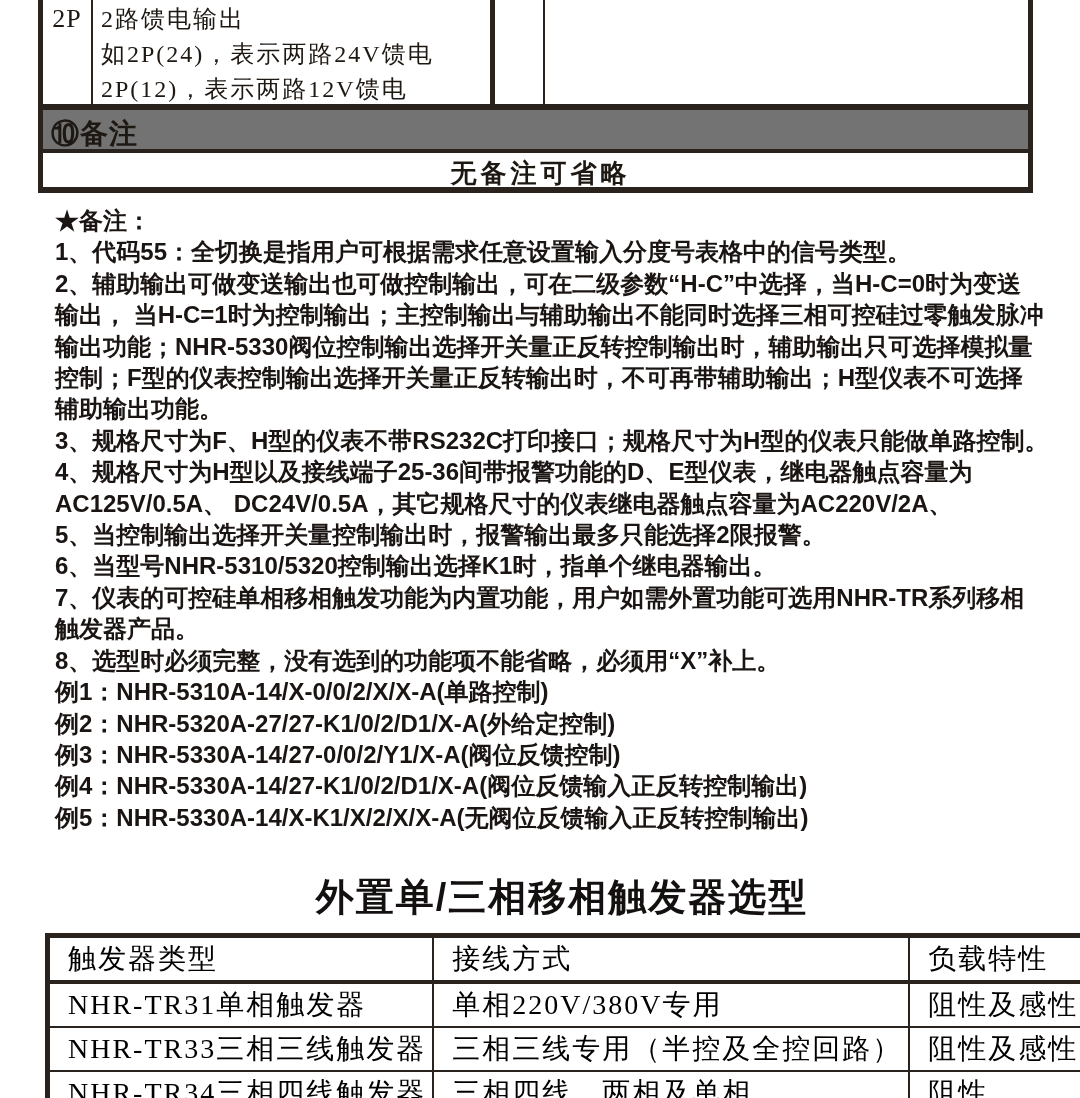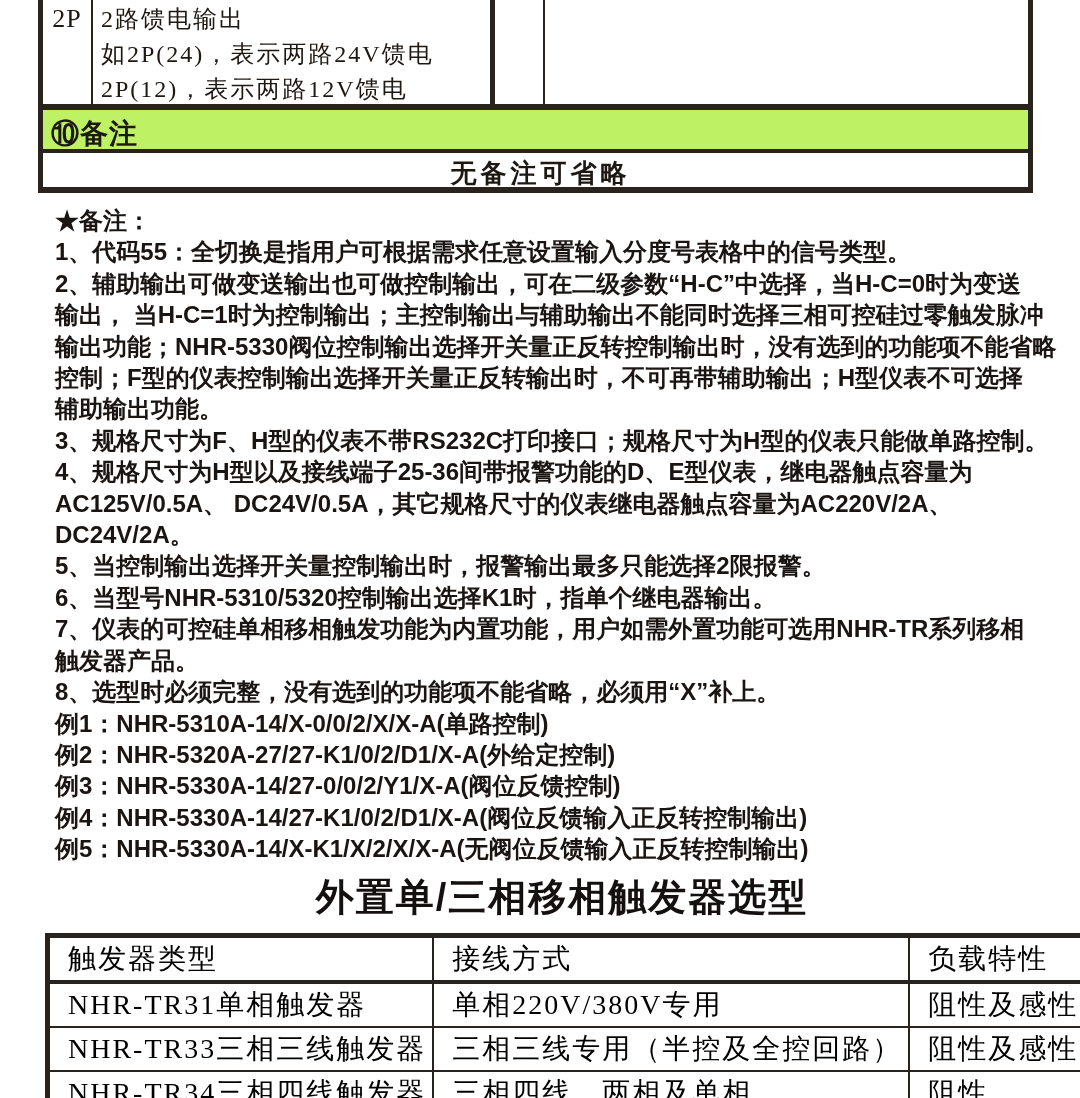--- a/index.html
+++ b/index.html
@@ -46,21 +46,21 @@
     width: 50px;
     border-right: 2px solid #2a221d;
   }
   .frag-col-wide { flex: 1; }
 
   
   .remark-header {
     position: absolute;
     left: 38px; top: 110px;
     width: 995px; height: 43px;
-    background: #bef264;
+    background: #737373;
     border-left: 5px solid #2a221d;
     border-right: 5px solid #2a221d;
     border-bottom: 4px solid #2a221d;
     font-size: 28px;
     font-weight: 700;
     padding: 5px 0 0 8px;
     letter-spacing: 1px;
   }
   .remark-body {
     position: absolute;
@@ -148,27 +148,26 @@
 
   <div class="remark-header">⑩备注</div>
 
   <div class="remark-body">无备注可省略</div>
 
   <div class="notes">
     <div class="note-line">★备注：</div>
     <div class="note-line">1、代码55：全切换是指用户可根据需求任意设置输入分度号表格中的信号类型。</div>
     <div class="note-line">2、辅助输出可做变送输出也可做控制输出，可在二级参数“H-C”中选择，当H-C=0时为变送</div>
     <div class="note-line">输出， 当H-C=1时为控制输出；主控制输出与辅助输出不能同时选择三相可控硅过零触发脉冲</div>
-    <div class="note-line">输出功能；NHR-5330阀位控制输出选择开关量正反转控制输出时，没有选到的功能项不能省略</div>
+    <div class="note-line">输出功能；NHR-5330阀位控制输出选择开关量正反转控制输出时，辅助输出只可选择模拟量</div>
     <div class="note-line">控制；F型的仪表控制输出选择开关量正反转输出时，不可再带辅助输出；H型仪表不可选择</div>
     <div class="note-line">辅助输出功能。</div>
     <div class="note-line">3、规格尺寸为F、H型的仪表不带RS232C打印接口；规格尺寸为H型的仪表只能做单路控制。</div>
     <div class="note-line">4、规格尺寸为H型以及接线端子25-36间带报警功能的D、E型仪表，继电器触点容量为</div>
     <div class="note-line">AC125V/0.5A、 DC24V/0.5A，其它规格尺寸的仪表继电器触点容量为AC220V/2A、</div>
-    <div class="note-line">DC24V/2A。</div>
     <div class="note-line">5、当控制输出选择开关量控制输出时，报警输出最多只能选择2限报警。</div>
     <div class="note-line">6、当型号NHR-5310/5320控制输出选择K1时，指单个继电器输出。</div>
     <div class="note-line">7、仪表的可控硅单相移相触发功能为内置功能，用户如需外置功能可选用NHR-TR系列移相</div>
     <div class="note-line">触发器产品。</div>
     <div class="note-line">8、选型时必须完整，没有选到的功能项不能省略，必须用“X”补上。</div>
     <div class="note-line">例1：NHR-5310A-14/X-0/0/2/X/X-A(单路控制)</div>
     <div class="note-line">例2：NHR-5320A-27/27-K1/0/2/D1/X-A(外给定控制)</div>
     <div class="note-line">例3：NHR-5330A-14/27-0/0/2/Y1/X-A(阀位反馈控制)</div>
     <div class="note-line">例4：NHR-5330A-14/27-K1/0/2/D1/X-A(阀位反馈输入正反转控制输出)</div>
     <div class="note-line">例5：NHR-5330A-14/X-K1/X/2/X/X-A(无阀位反馈输入正反转控制输出)</div>

